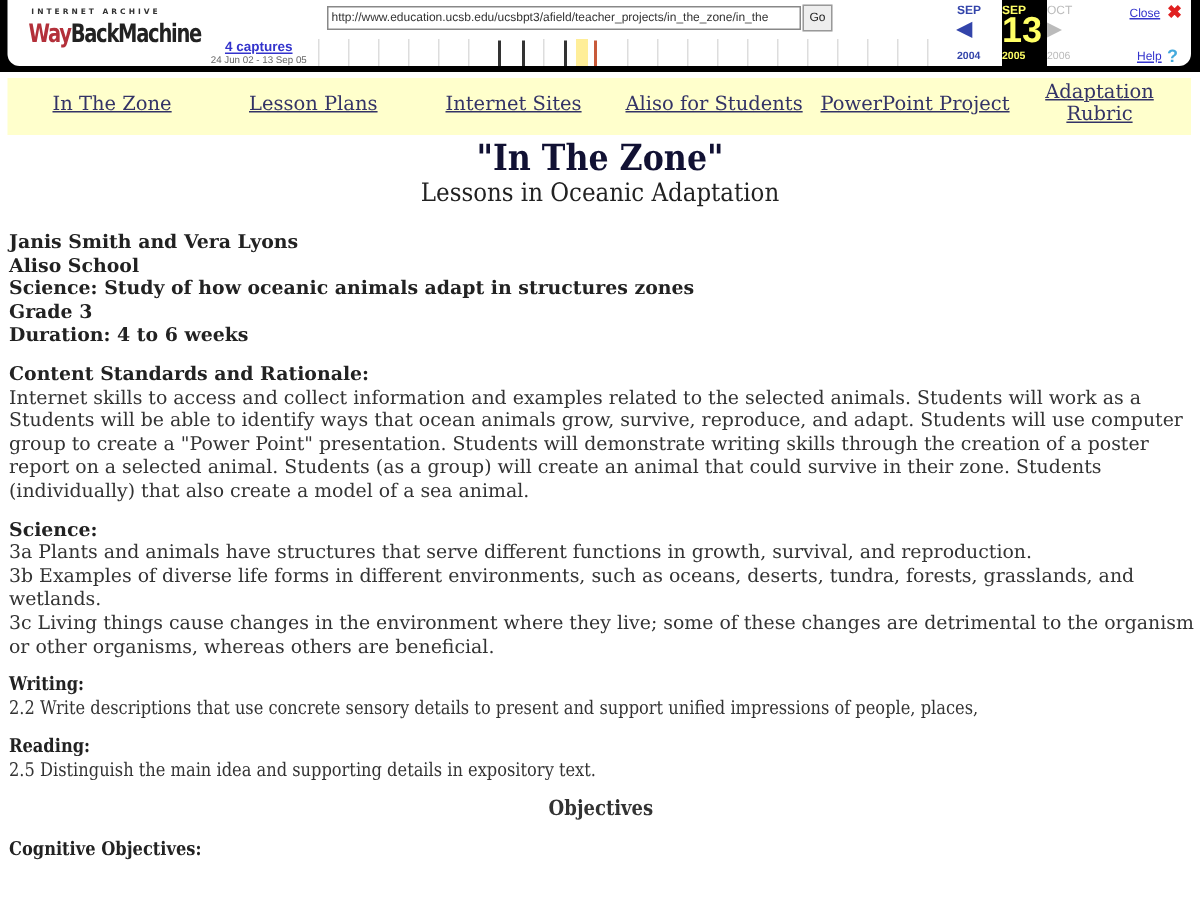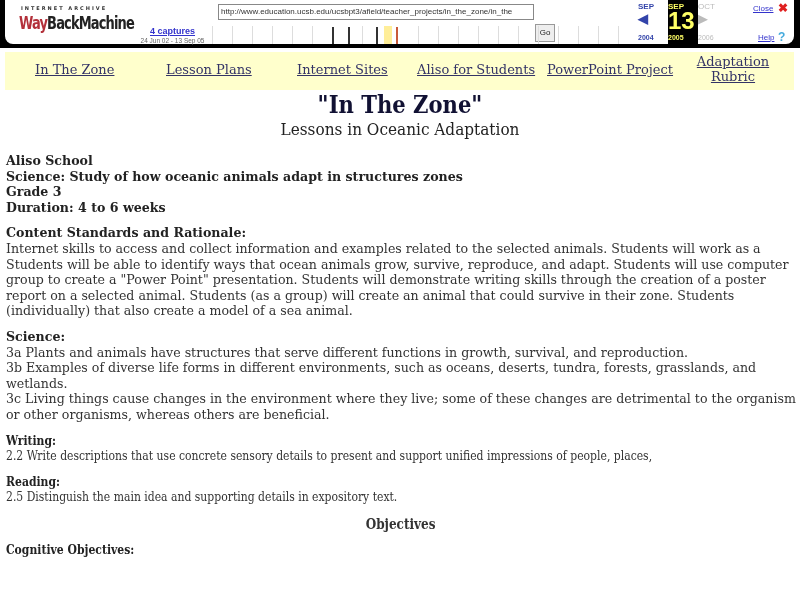--- a/index.html
+++ b/index.html
@@ -11,21 +11,21 @@
     .wb-logo { position: absolute; left: 14px; top: 5px; width: 90px; height: 34px; }
     .wb-logo .ia { font-family: "DejaVu Sans", sans-serif; font-size: 5px; letter-spacing: 2px; color: #333; font-weight: bold; text-align: center; }
     .wb-logo .wm { font-family: "DejaVu Sans Condensed", "DejaVu Sans", sans-serif; font-weight: bold; font-size: 17px; letter-spacing: -1px; line-height: 20px; margin-top: 2px; text-align: center; transform: scaleX(0.85); transform-origin: left center; width: 106px; }
     .wb-logo .wm .way { color: #b3303a; }
     .wb-logo .wm .back { color: #222; }
     .wb-logo .wm .machine { color: #222; }
     .wb-caps { position: absolute; left: 130px; top: 26px; width: 75px; text-align: center; font-family: "Liberation Sans", sans-serif; }
     .wb-caps a { font-size: 9px; color: #3333cc; text-decoration: underline; font-weight: bold; display: block; }
     .wb-caps .range { font-size: 6.5px; color: #666; margin-top: 1px; }
     .wb-url { position: absolute; left: 218px; top: 4px; width: 312px; height: 14px; border: 1px solid #888; background: #fff; font-family: "Liberation Sans", sans-serif; font-size: 8px; line-height: 14px; overflow: hidden; white-space: nowrap; padding-left: 2px; color: #333; }
-    .wb-go { position: absolute; left: 535px; top: 3px; width: 18px; height: 16px; border: 1px solid #999; background: #eee; font-family: Liberation Sans, sans-serif; font-size: 8px; line-height: 16px; text-align: center; color: #222; margin-top: 21px; }
+    .wb-go { position: absolute; left: 535px; top: 3px; width: 18px; height: 16px; border: 1px solid #999; background: #eee; font-family: Liberation Sans, sans-serif; font-size: 8px; line-height: 16px; text-align: center; color: #222; }
     .wb-timeline { position: absolute; left: 208px; top: 22px; width: 428px; height: 22px; }
     .wb-tick { position: absolute; top: 4px; width: 1px; height: 18px; background: #ddd; }
     .wb-cap { position: absolute; top: 5px; width: 2px; height: 17px; background: #333; }
     .wb-hl { position: absolute; top: 4px; width: 8px; height: 18px; background: #ffee99; }
     .wb-cur { position: absolute; top: 5px; width: 2px; height: 17px; background: #c85a3a; }
     .wb-months { position: absolute; left: 638px; top: 0; width: 90px; height: 44px; font-family: "Liberation Sans", sans-serif; font-weight: bold; }
     .wb-mcol { position: absolute; top: 0; width: 30px; height: 44px; text-align: left; }
     .wb-mcol .m { font-size: 8px; margin-top: 2px; }
     .wb-mcol .y { font-size: 7px; position: absolute; bottom: 3px; width: 100%; }
     .wb-mcol .arrow { font-size: 13px; line-height: 16px; margin-top: 0px; }
@@ -127,20 +127,21 @@
   <a style="left:292px; top:10px;">Internet Sites</a>
   <a style="left:412px; top:10px;">Aliso for Students</a>
   <a style="left:542px; top:10px;">PowerPoint Project</a>
   <a style="left:684px; top:2px; width:88px;"><span>Adaptation</span><br><span>Rubric</span></a>
 </div>
 
 <div class="title">"In The Zone"</div>
 <div class="subtitle">Lessons in Oceanic Adaptation</div>
 
 <div class="content">
+  <p class="b">Janis Smith and Vera Lyons</p>
   <p class="b">Aliso School</p>
   <p class="b">Science: Study of how oceanic animals adapt in structures zones</p>
   <p class="b">Grade 3</p>
   <p class="b">Duration: 4 to 6 weeks</p>
   <div class="gap"></div>
 
   <p class="b">Content Standards and Rationale:</p>
   <p>Internet skills to access and collect information and examples related to the selected animals. Students will work as a</p>
   <p>Students will be able to identify ways that ocean animals grow, survive, reproduce, and adapt. Students will use computer</p>
   <p>group to create a "Power Point" presentation. Students will demonstrate writing skills through the creation of a poster</p>

